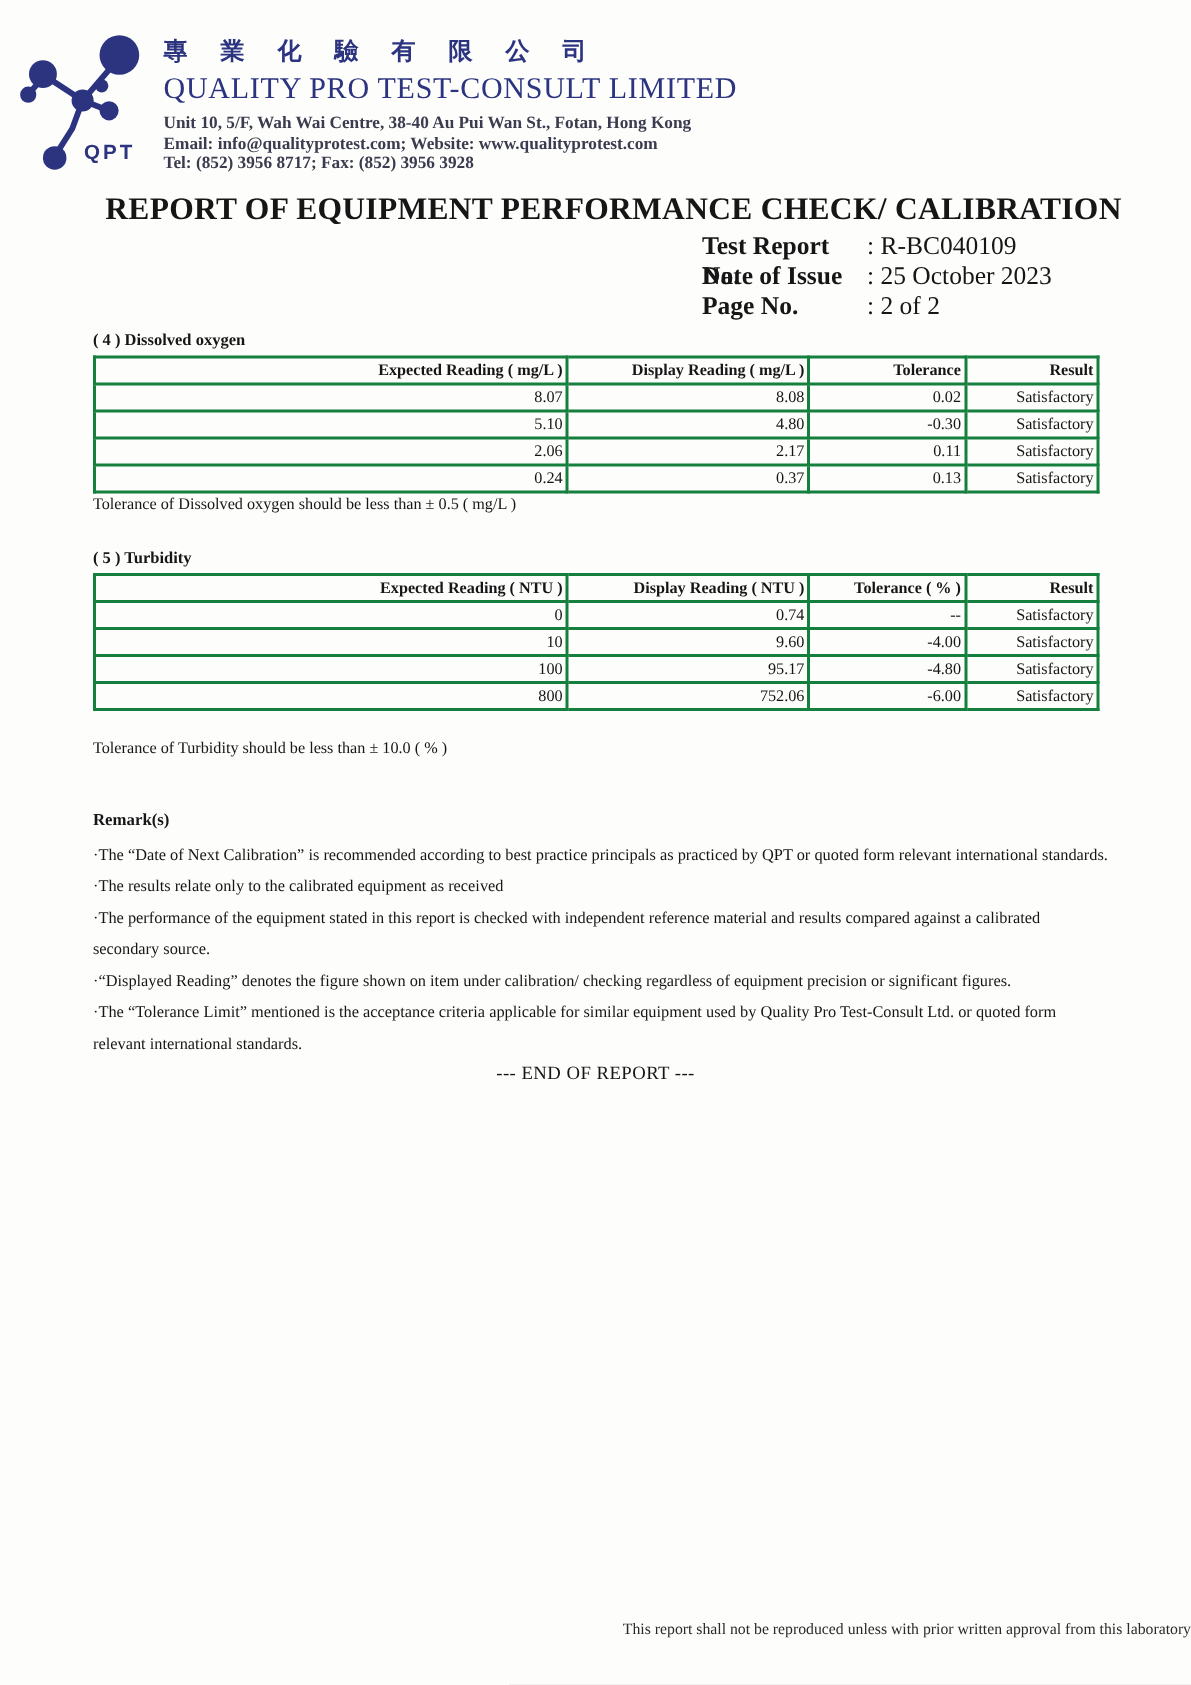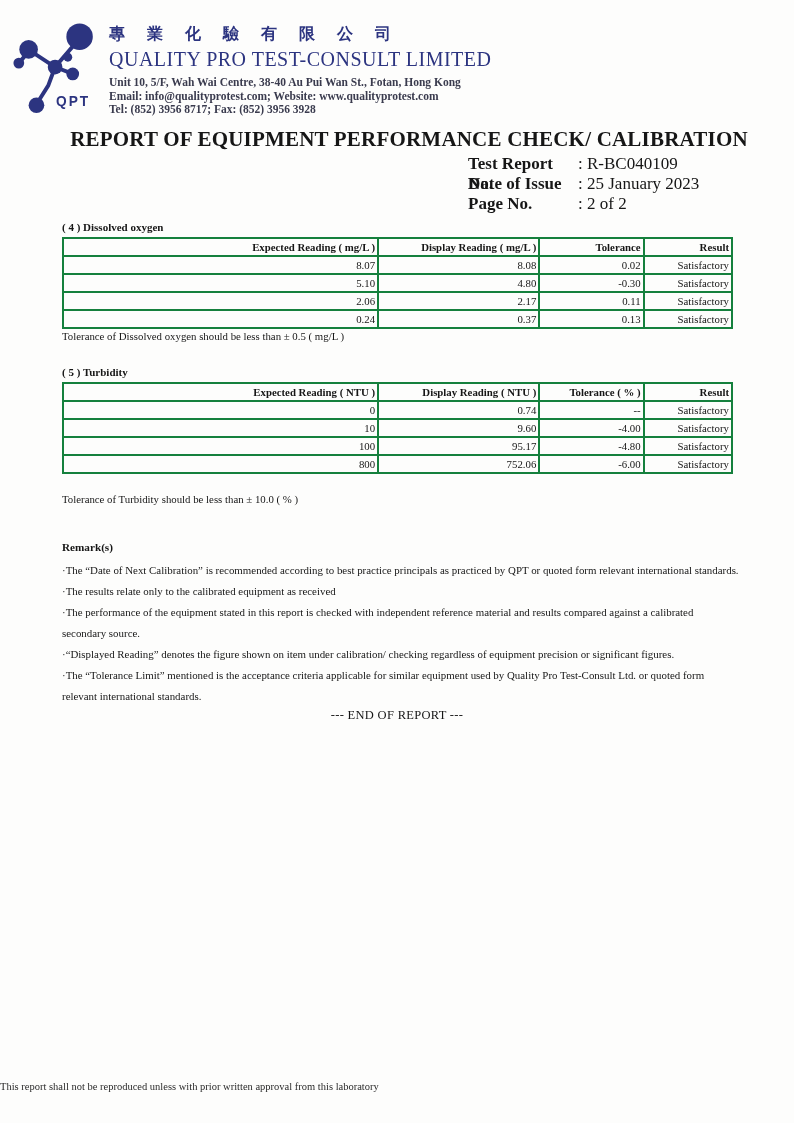--- a/index.html
+++ b/index.html
@@ -103,21 +103,21 @@
     left: 0; top: 708px;
     width: 100%;
     text-align: center;
     font-size: 12.5px;
     letter-spacing: 0.3px;
   }
   .page-footer {
     position: absolute;
     left: 0; top: 1081px;
     width: 100%;
-    text-align: left;
+    text-align: right;
     font-size: 10.5px;
     color: #2a2a2a;
   }
 </style>
 </head>
 <body>
 
 <div class="page">
 
   <div class="letterhead">
@@ -151,21 +151,21 @@
 
   <div class="report-title">REPORT OF EQUIPMENT PERFORMANCE CHECK/ CALIBRATION</div>
 
   <div class="meta-block">
     <div class="meta-row">
       <span class="meta-label">Test Report No.</span>
       <span class="meta-value">: R-BC040109</span>
     </div>
     <div class="meta-row">
       <span class="meta-label">Date of Issue</span>
-      <span class="meta-value">: 25 January 2023</span>
+      <span class="meta-value">: 25 October 2023</span>
     </div>
     <div class="meta-row">
       <span class="meta-label">Page No.</span>
       <span class="meta-value">: 2 of 2</span>
     </div>
   </div>
 
   <div class="section-heading heading-4">( 4 )   Dissolved oxygen</div>
   <table class="data-table table-do">
       <colgroup>

